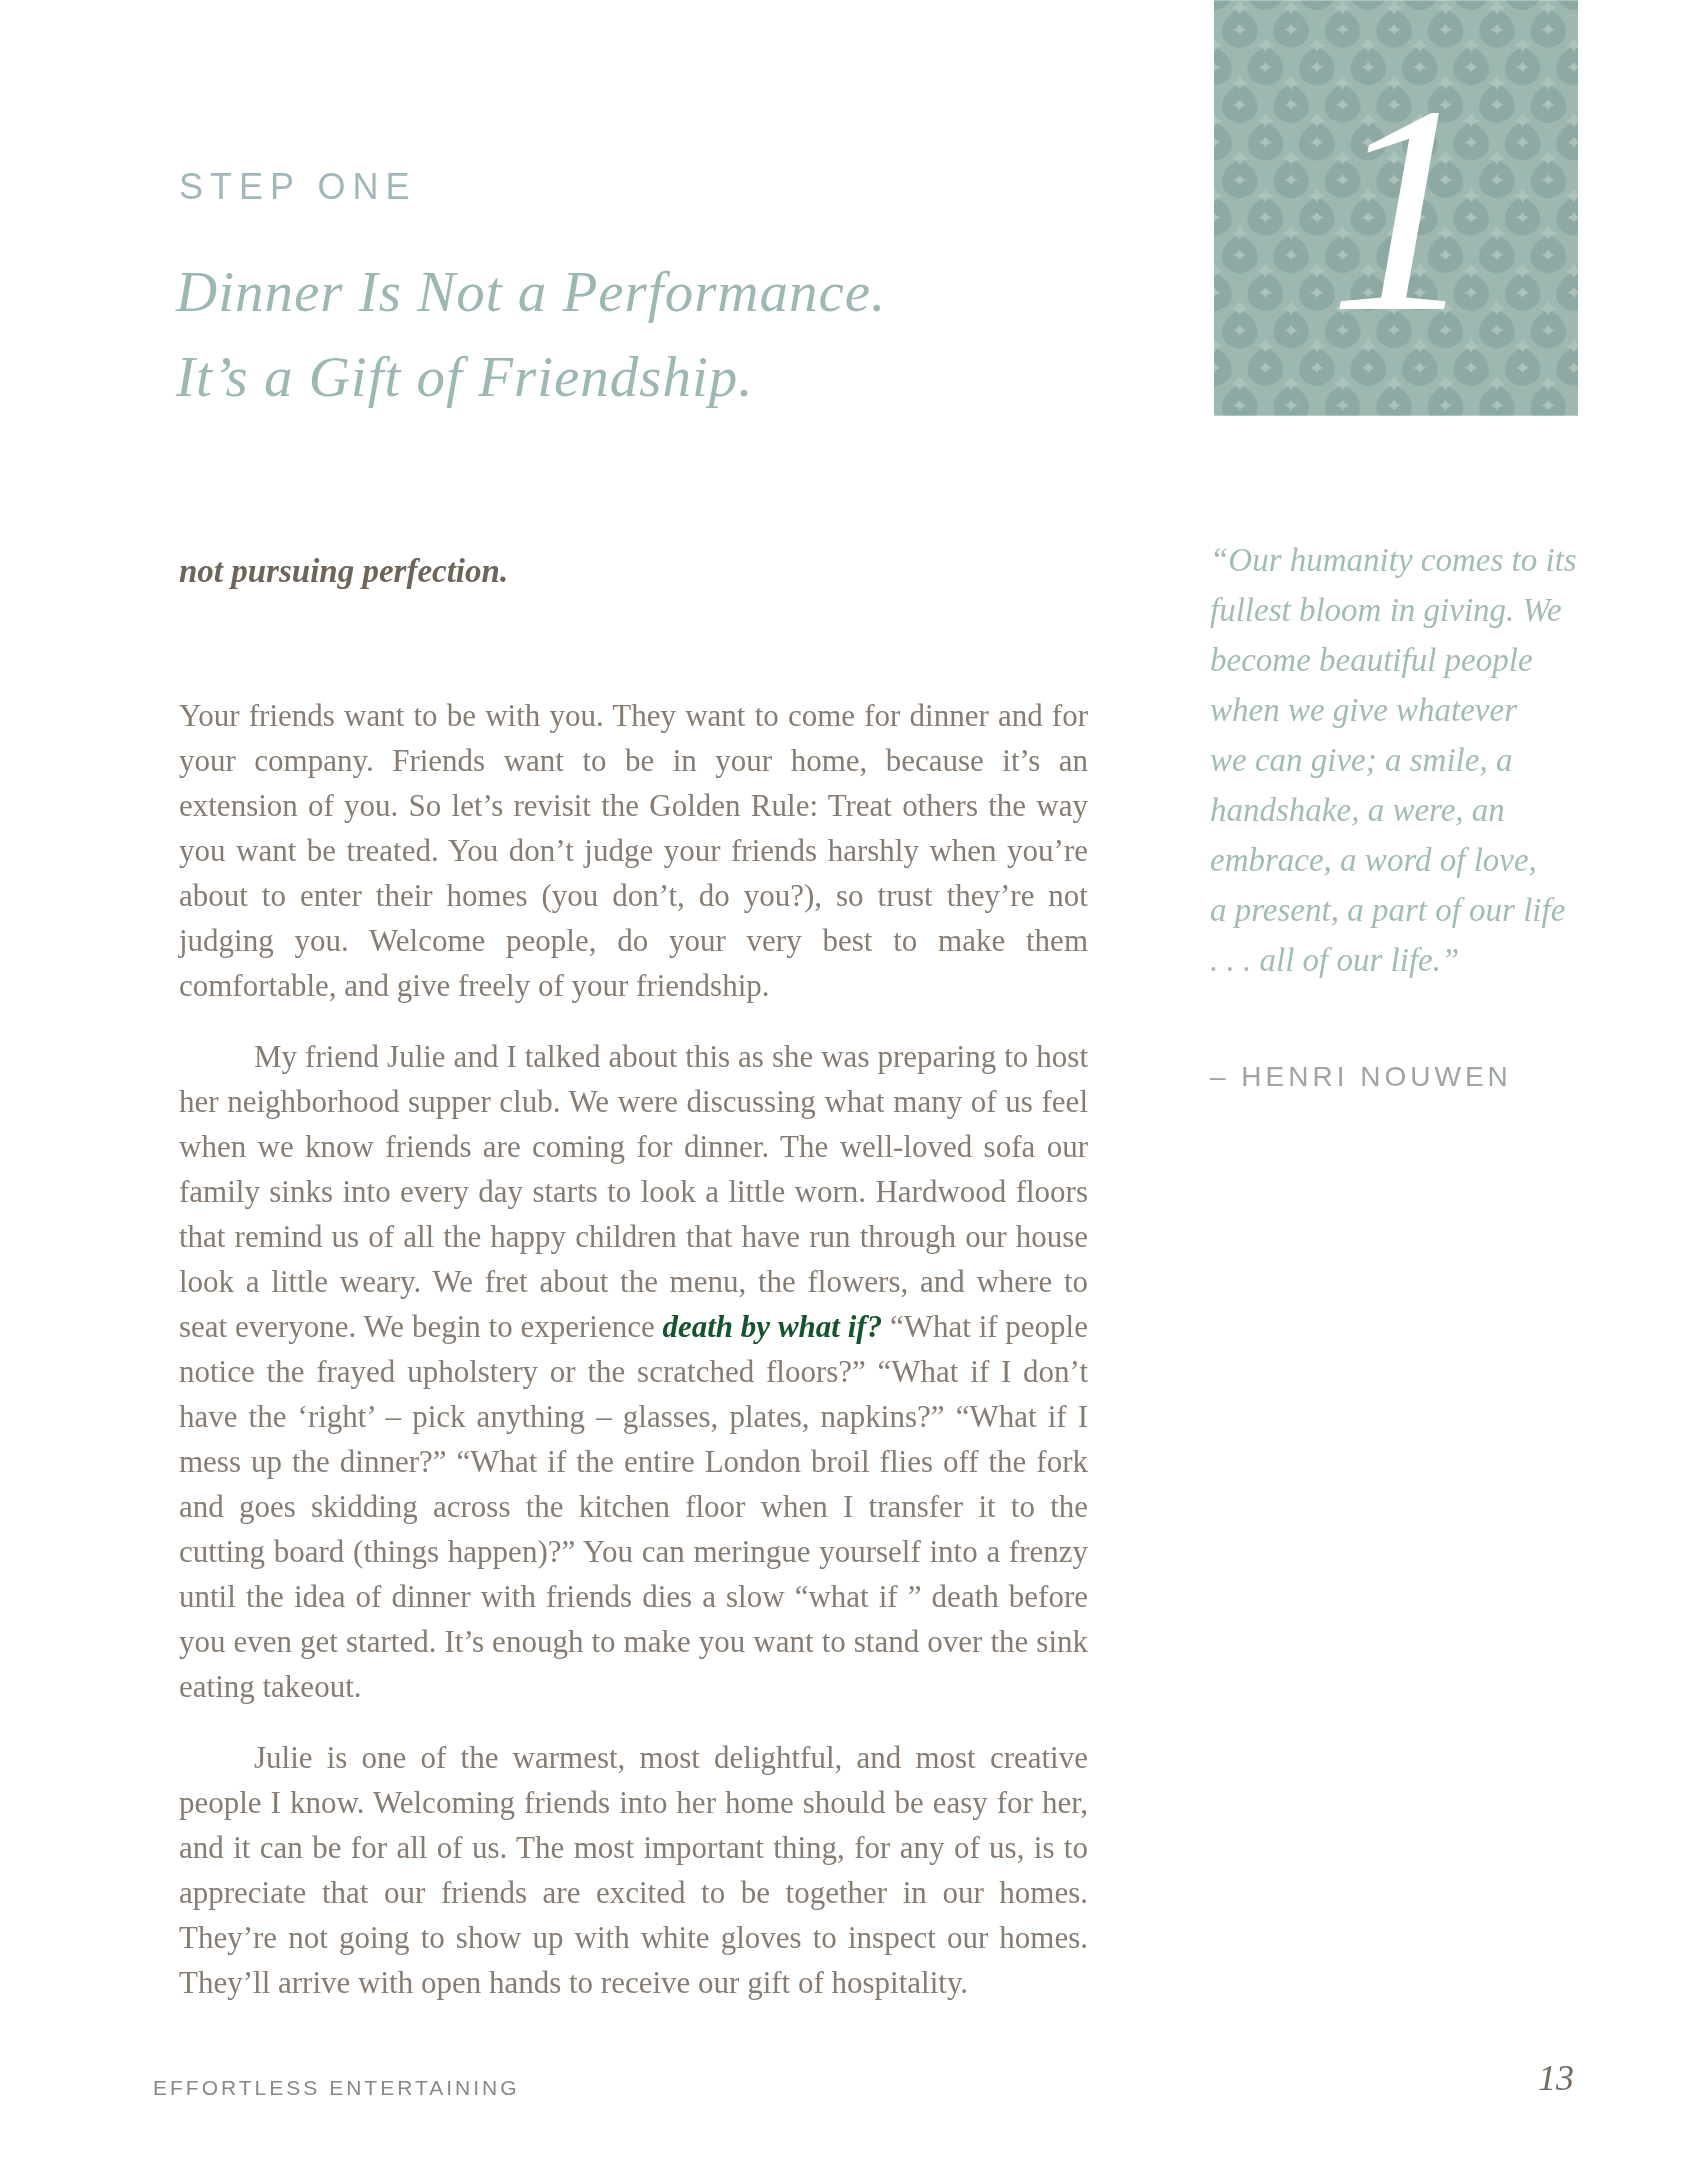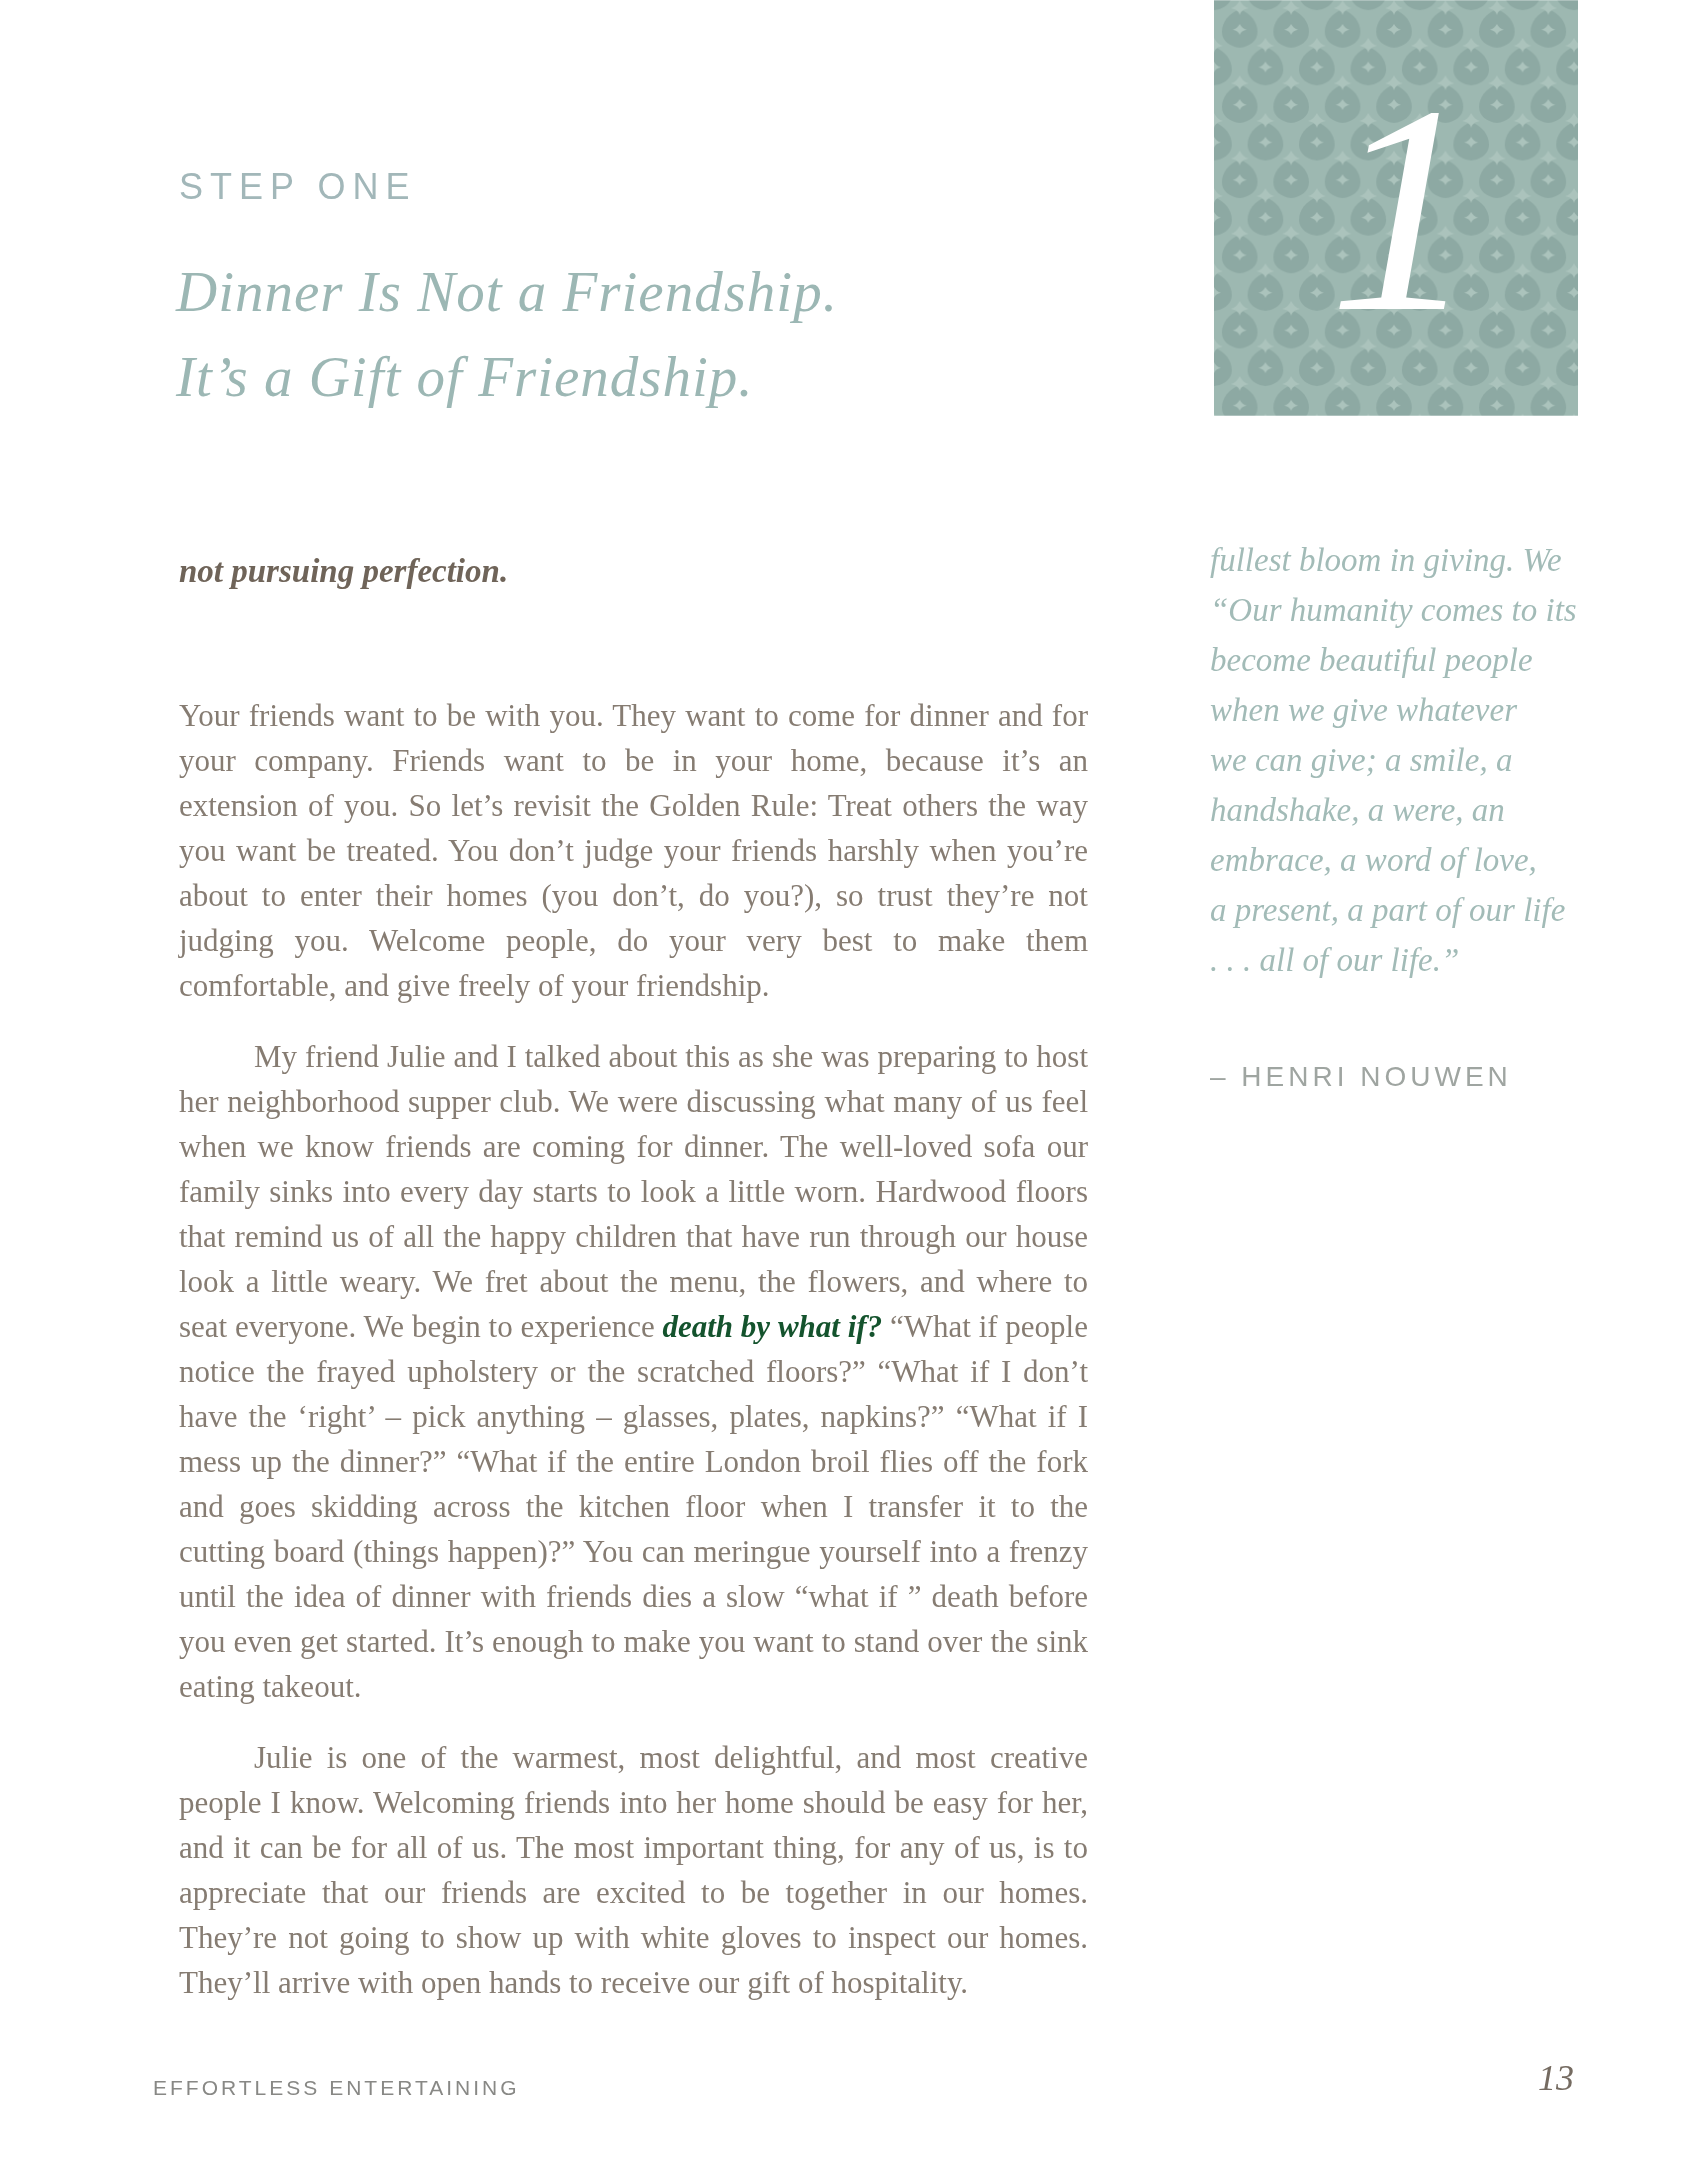--- a/index.html
+++ b/index.html
@@ -92,21 +92,21 @@
     color:#756b61;
   }
 </style>
 </head>
 <body>
 
 <div class="page">
 
   <div class="kicker">STEP ONE</div>
   <div class="chapter-title">
-    <div>Dinner Is Not a Friendship.</div>
+    <div>Dinner Is Not a Performance.</div>
     <div>It’s a Gift of Friendship.</div>
   </div>
 
   <div class="chapter-block">
     <svg width="364" height="416" aria-hidden="true" viewBox="0 0 368 420">
       <defs>
         <pattern id="damask" width="52" height="76" patternUnits="userSpaceOnUse">
           <rect width="52" height="76" fill="#9db8b1"></rect>
           <g fill="#8da9a3">
             <path d="M26,9 C15,13 8,22 8,32 C8,41 16,47 26,48 C36,47 44,41 44,32 C44,22 37,13 26,9 Z"></path>
@@ -134,22 +134,22 @@
     <div>not pursuing perfection.</div>
   </div>
 
   <div class="body-col">
     <p>Your friends want to be with you. They want to come for dinner and for your company. Friends want to be in your home, because it’s an extension of you. So let’s revisit the Golden Rule: Treat others the way you want be treated. You don’t judge your friends harshly when you’re about to enter their homes (you don’t, do you?), so trust they’re not judging you. Welcome people, do your very best to make them comfortable, and give freely of your friendship.</p>
     <p class="indent"><span>My friend Julie and I talked about this as she was preparing to host her neighborhood supper club. We were discussing what many of us feel when we know friends are coming for dinner. The well-loved sofa our family sinks into every day starts to look a little worn. Hardwood floors that remind us of all the happy children that have run through our house look a little weary. We fret about the menu, the flowers, and where to seat everyone. We begin to experience </span><span class="bold-ital">death by what if?</span><span> “What if people notice the frayed upholstery or the scratched floors?” “What if I don’t have the ‘right’ – pick anything – glasses, plates, napkins?” “What if I mess up the dinner?” “What if the entire London broil flies off the fork and goes skidding across the kitchen floor when I transfer it to the cutting board (things happen)?” You can meringue yourself into a frenzy until the idea of dinner with friends dies a slow “what if ” death before you even get started. It’s enough to make you want to stand over the sink eating takeout.</span></p>
     <p class="indent">Julie is one of the warmest, most delightful, and most creative people I know. Welcoming friends into her home should be easy for her, and it can be for all of us. The most important thing, for any of us, is to appreciate that our friends are excited to be together in our homes. They’re not going to show up with white gloves to inspect our homes. They’ll arrive with open hands to receive our gift of hospitality.</p>
   </div>
 
   <div class="sidebar-quote">
+    <div>“Our humanity comes to its</div>
     <div>fullest bloom in giving. We</div>
-    <div>“Our humanity comes to its</div>
     <div>become beautiful people</div>
     <div>when we give whatever</div>
     <div>we can give; a smile, a</div>
     <div>handshake, a were, an</div>
     <div>embrace, a word of love,</div>
     <div>a present, a part of our life</div>
     <div>. . . all of our life.”</div>
   </div>
   <div class="sidebar-attribution">– HENRI NOUWEN</div>
 

